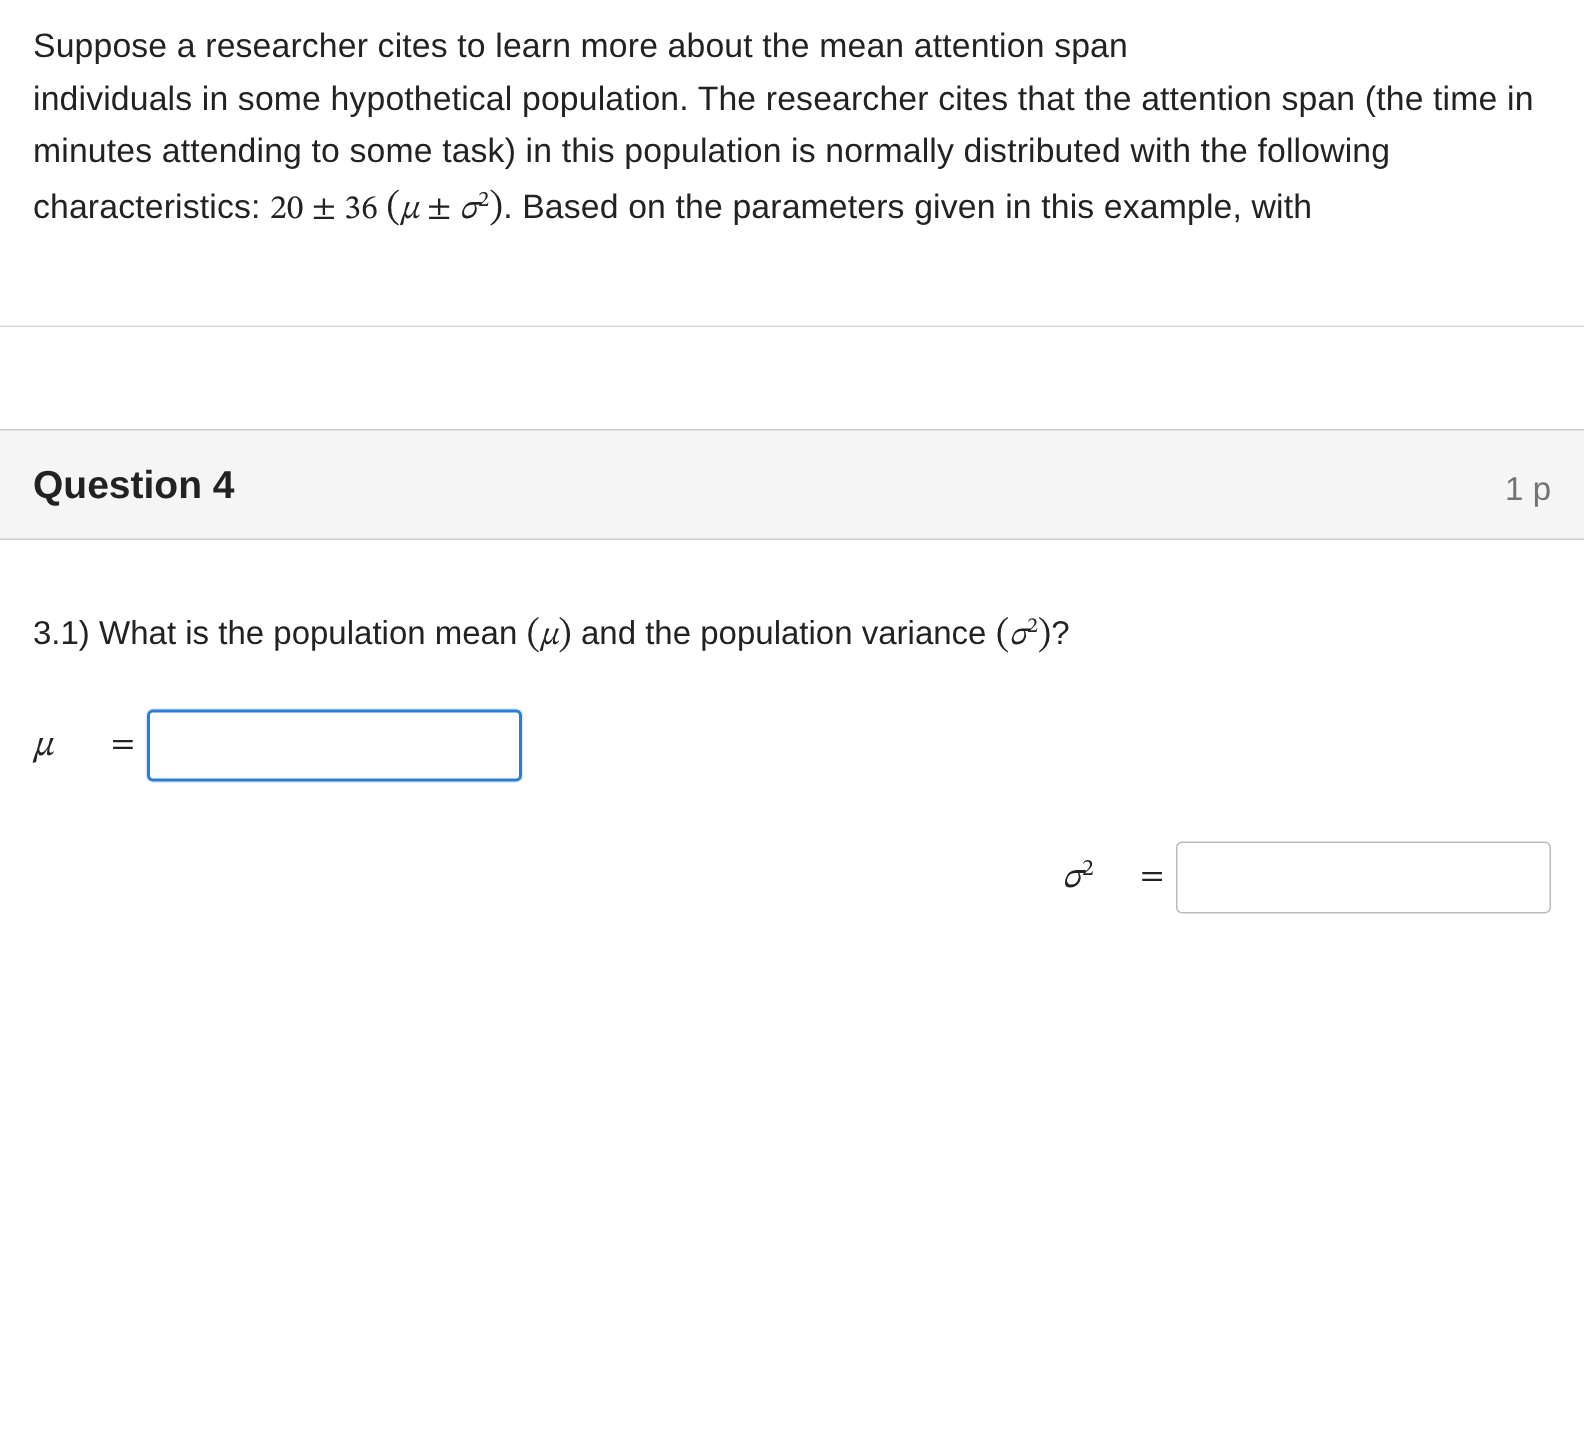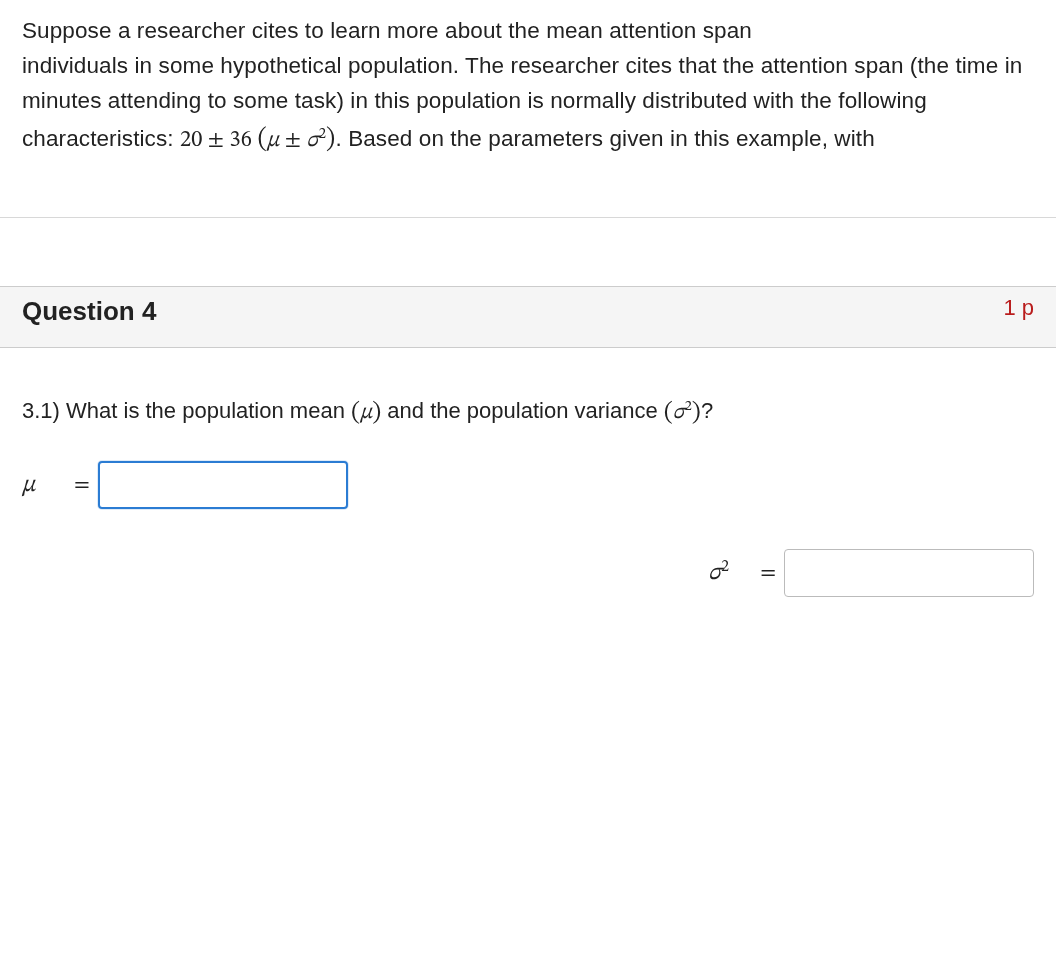--- a/index.html
+++ b/index.html
@@ -38,32 +38,32 @@
   .hr {
     border: none;
     border-top: 1px solid #d8d8d8;
     margin: 30px 0 0 0;
   }
   .question-header {
     margin-top: 68px;
     background: #f5f5f5;
     border-top: 1px solid #ccc;
     border-bottom: 1px solid #ccc;
-    padding: 4px 22px 16px 22px;
+    padding: 16px 22px 16px 22px;
     display: flex;
     justify-content: space-between;
-    align-items: flex-start;
+    align-items: flex-end;
   }
   .question-title {
     font-weight: 700;
     font-size: 26px;
   }
   .question-pts {
     font-size: 22px;
-    color: #b91c1c;
+    color: #737373;
   }
   .question-body {
     padding: 44px 22px 50px 22px;
   }
   .prompt {
     font-weight: 400;
     font-size: 22px;
     margin-bottom: 30px;
   }
   .answer-row {

